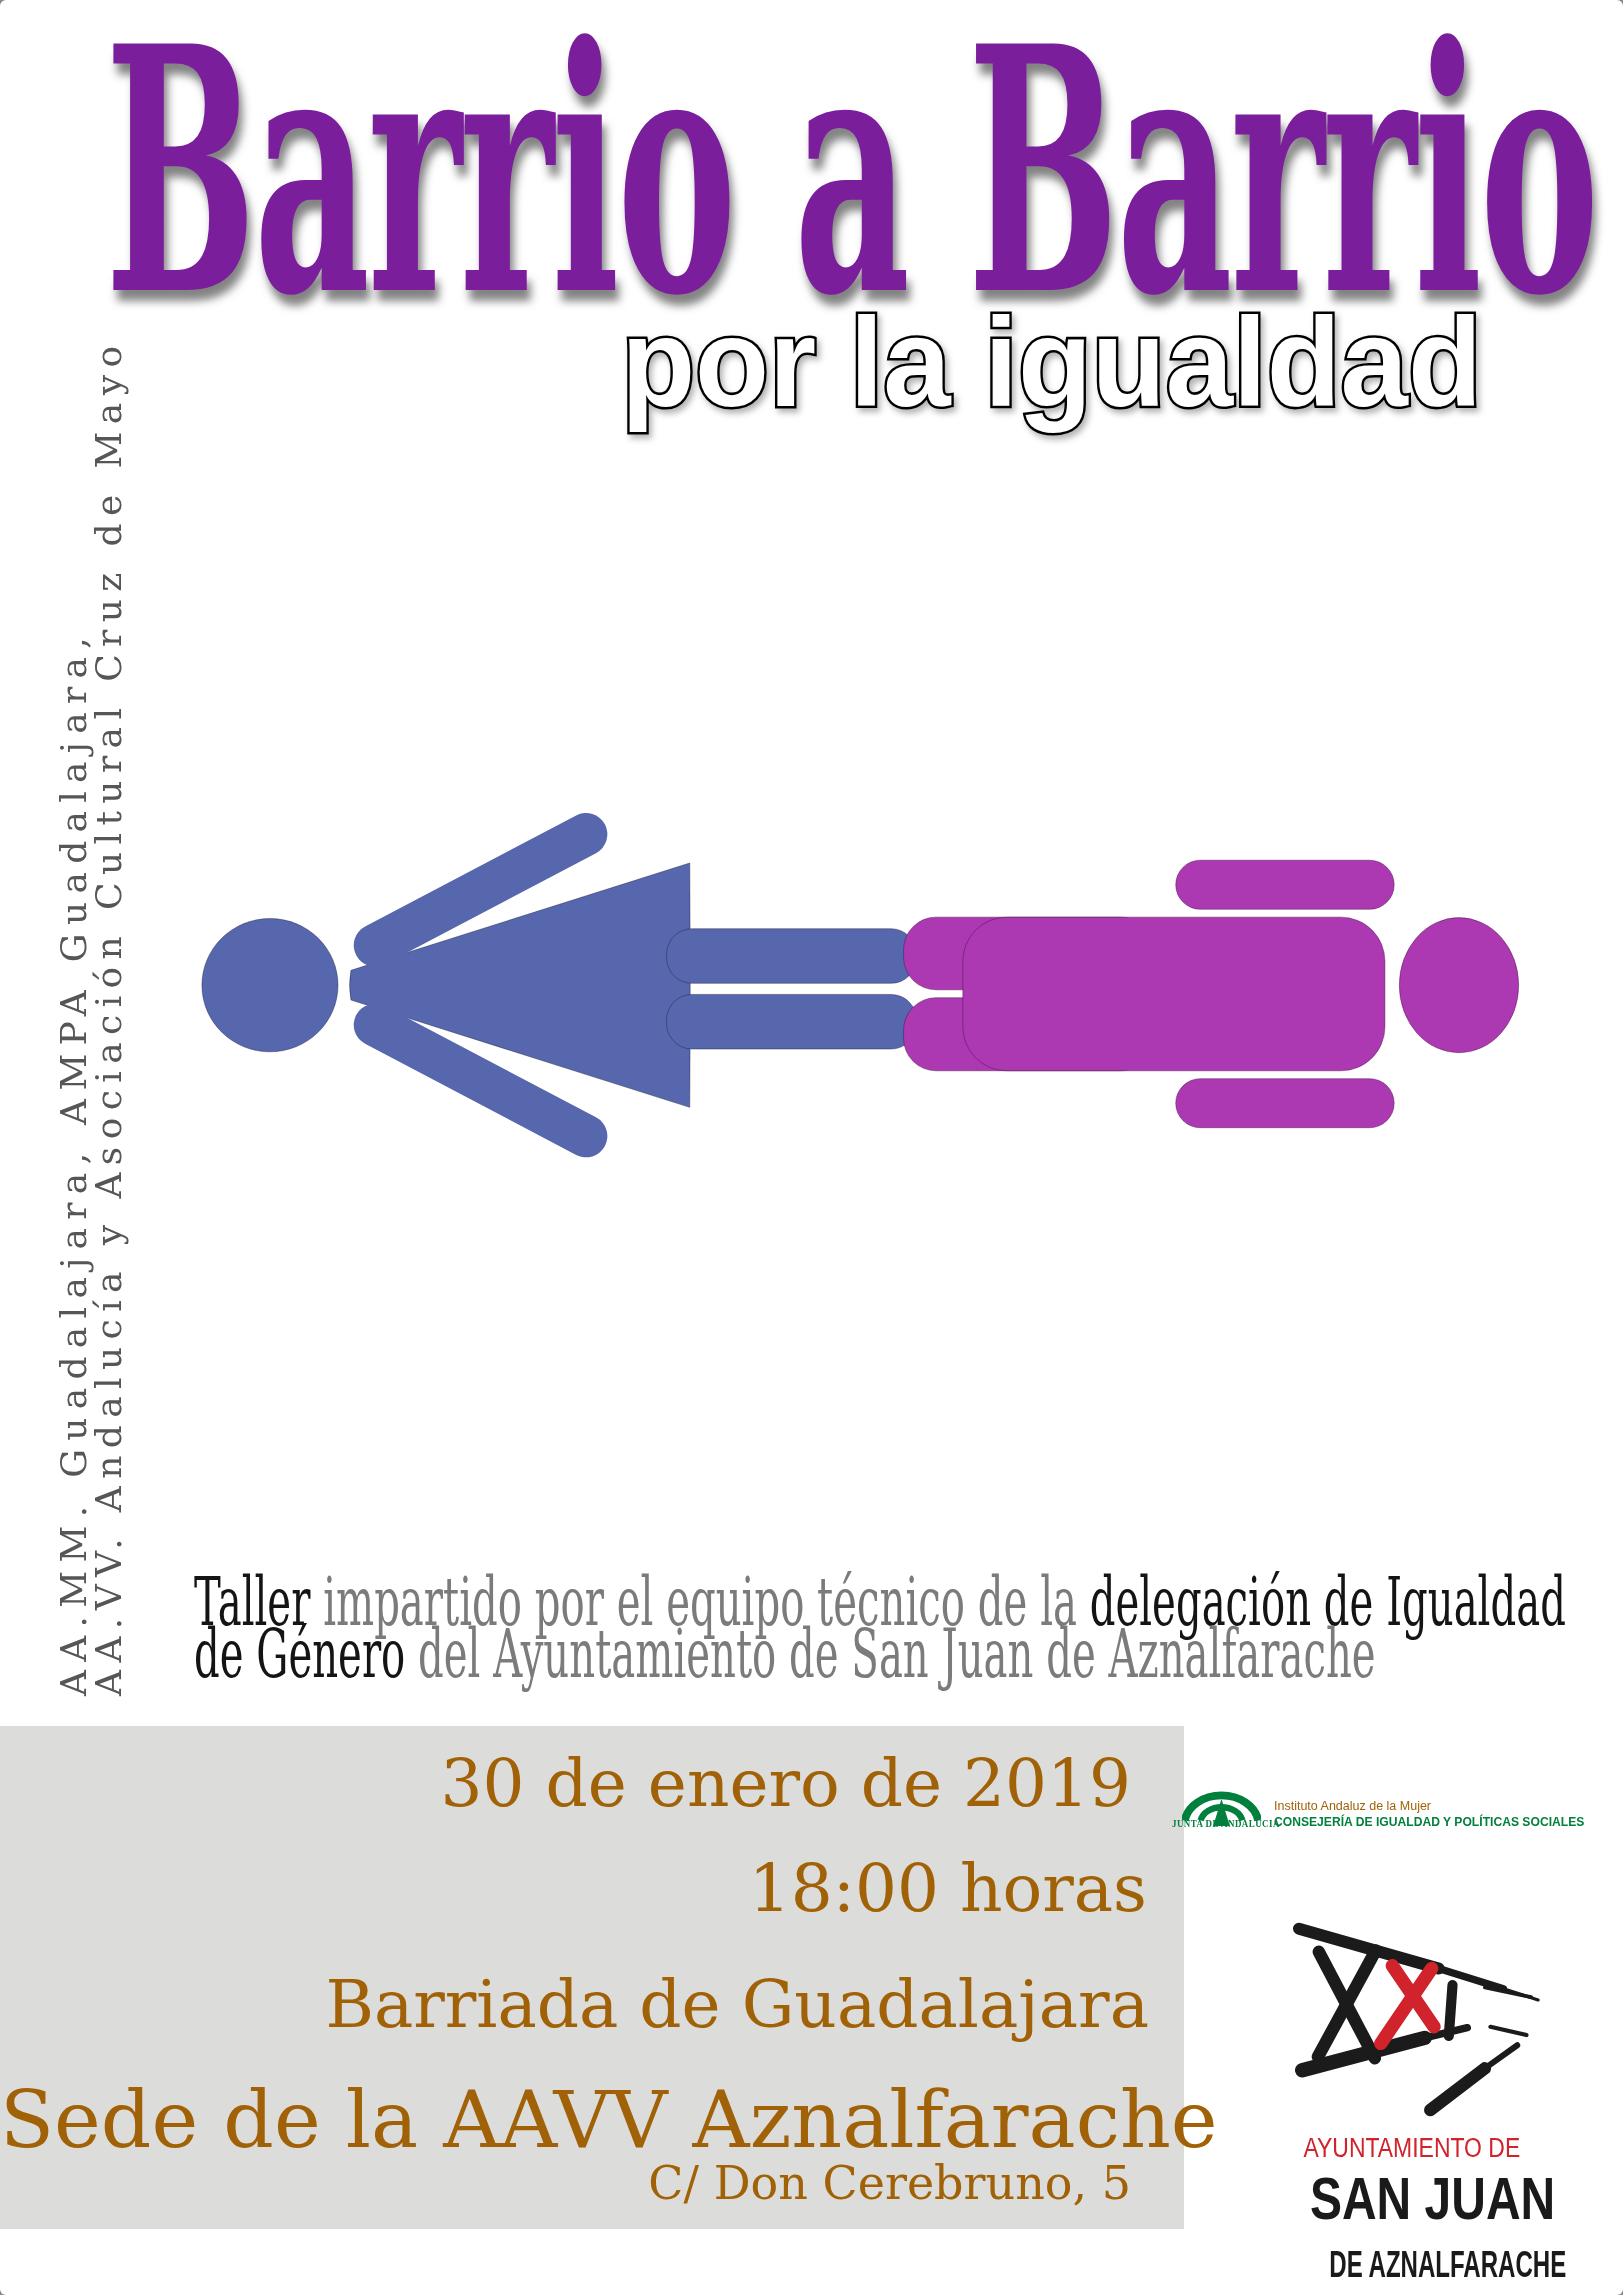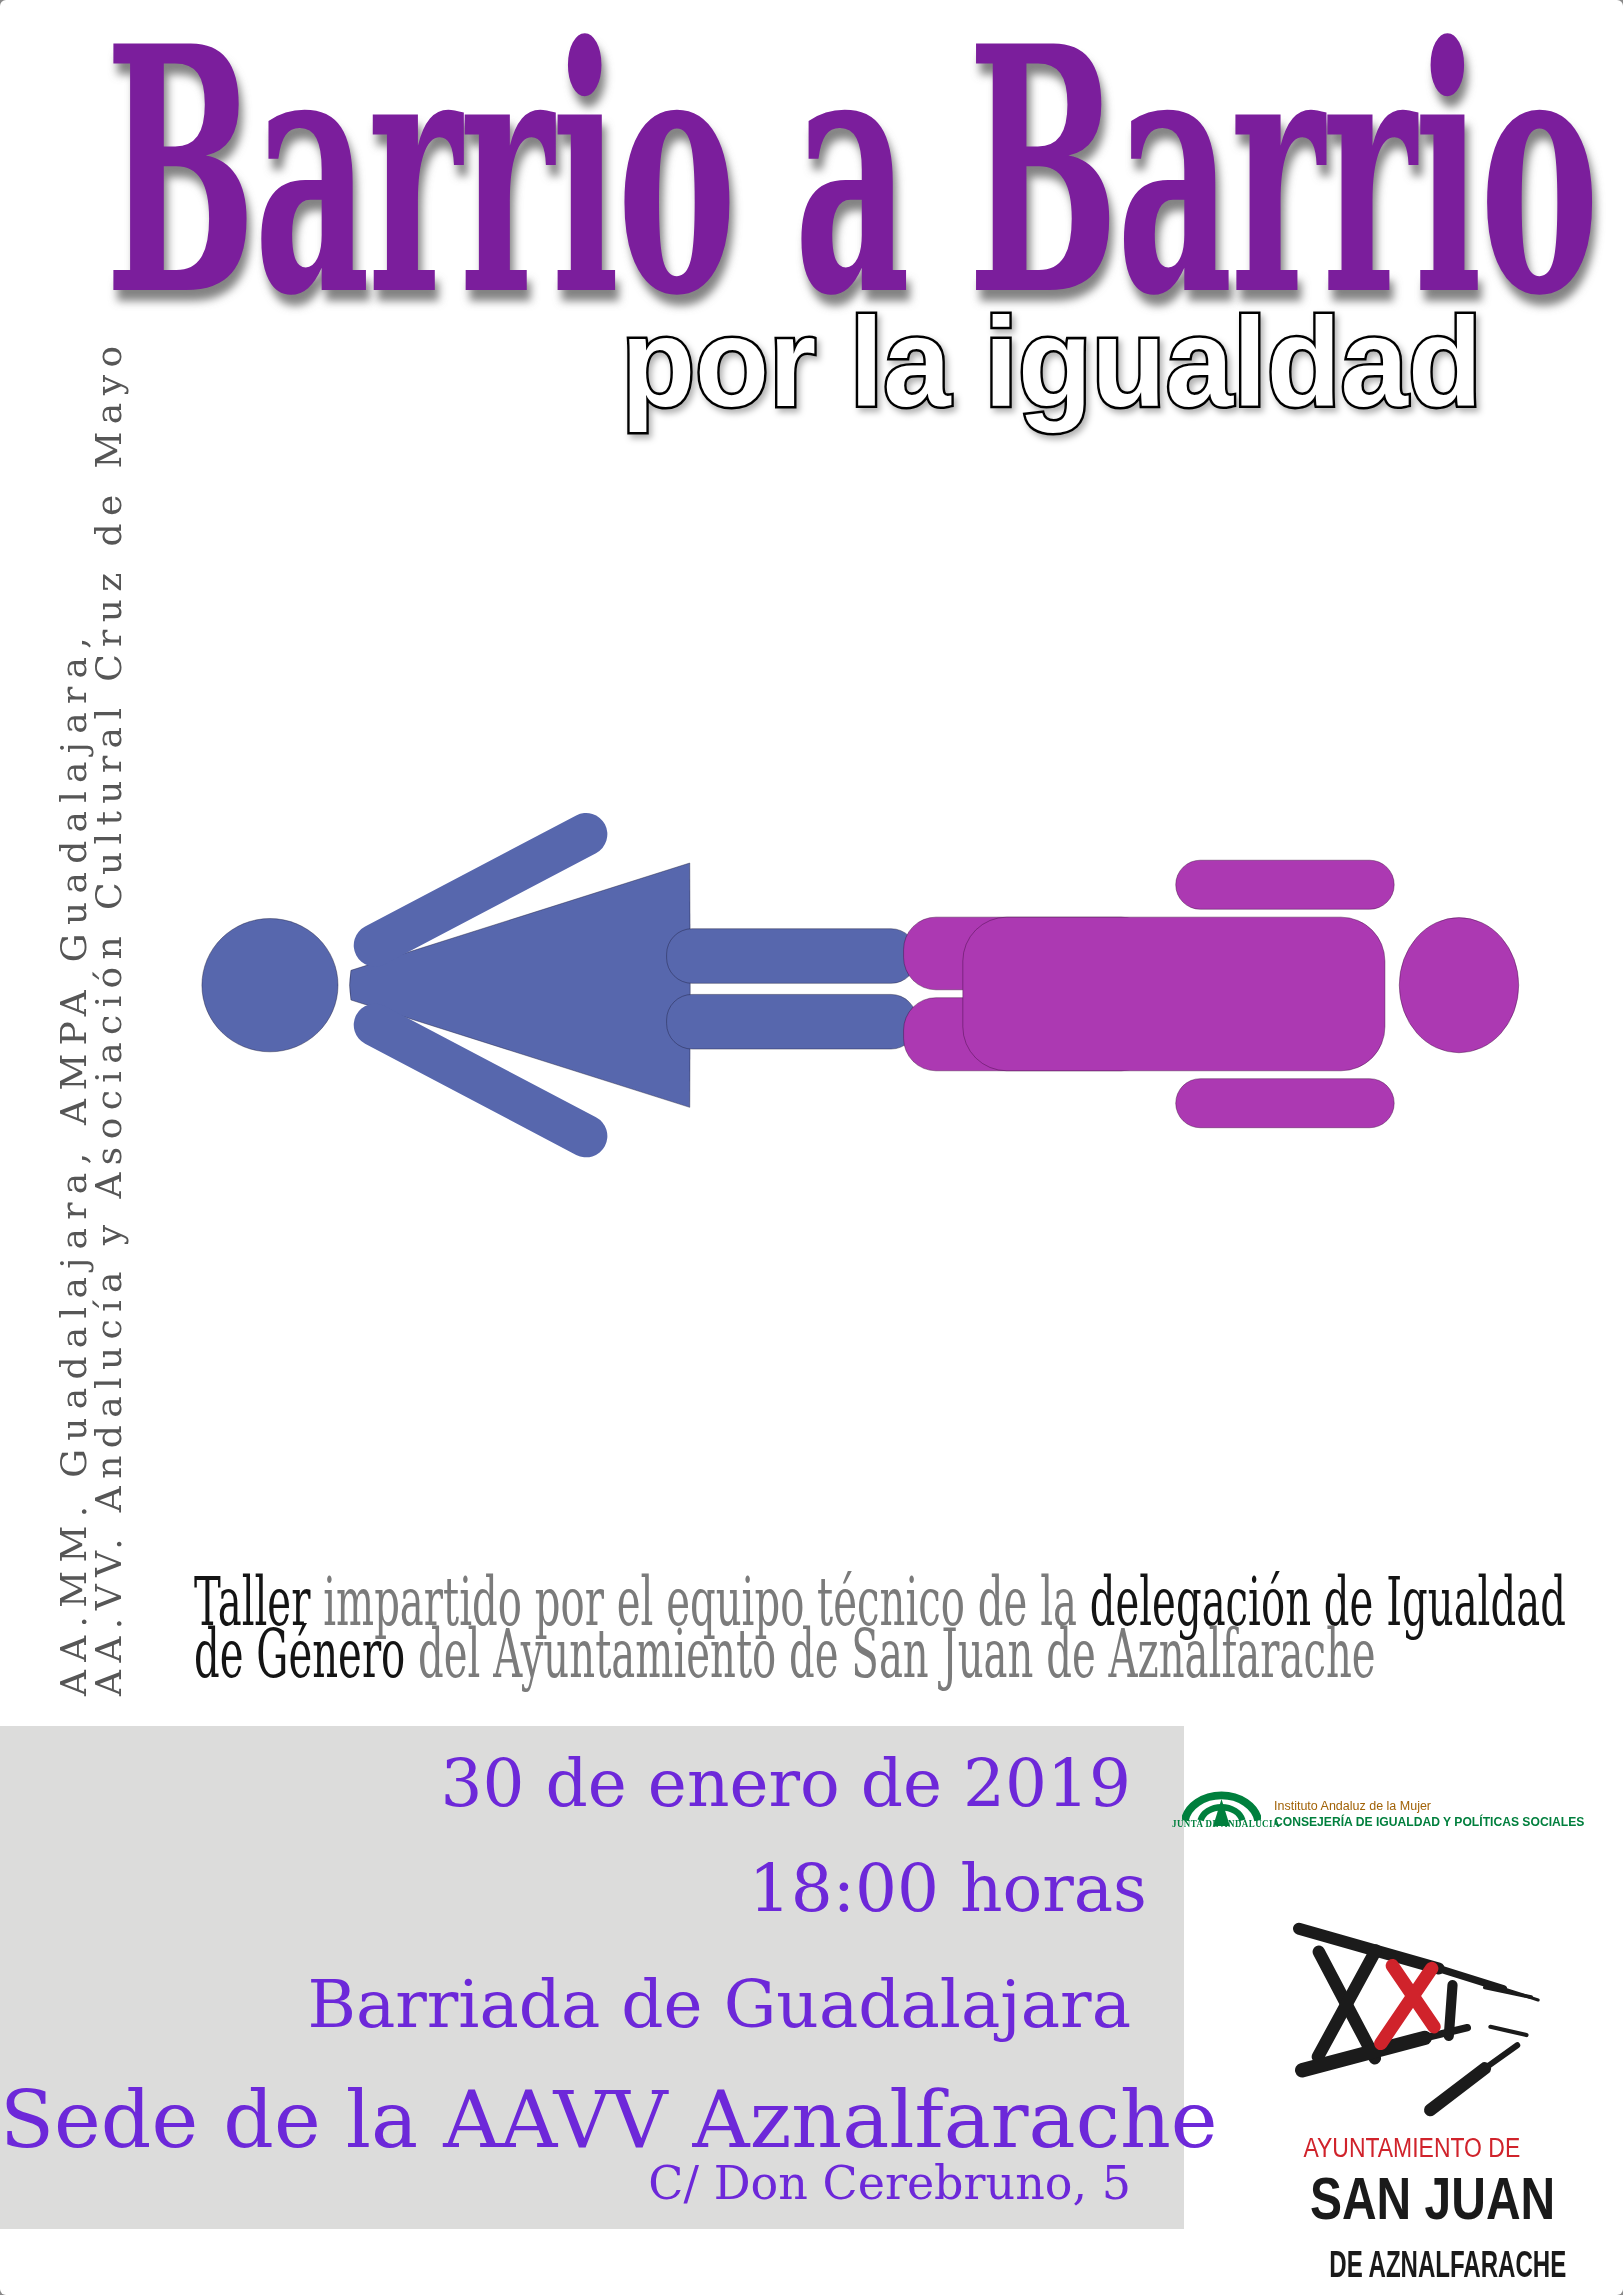--- a/index.html
+++ b/index.html
@@ -30,25 +30,25 @@
   .side-line.l2{left:91px;letter-spacing:7.4px;}
   
   .desc{
     left:194px;top:1576px;font-size:67px;line-height:52px;white-space:nowrap;
     transform:scaleX(0.60);transform-origin:left top;color:#141414;
   }
   .desc .gray{color:#7b7b7b;}
   
   .gray-box{left:0;top:1726px;width:1184px;height:503px;background:#dcdcdb;}
   .event-line{
-    left:0;width:1131px;text-align:right;color:#6d28d9;line-height:1;white-space:nowrap;
+    left:0;width:1131px;text-align:right;color:#a16207;line-height:1;white-space:nowrap;
   }
   .ev-date{top:1751px;font-size:66px;}
   .ev-time{top:1856px;font-size:66px;margin-left:16px;}
-  .ev-place{top:1972px;font-size:66px;}
+  .ev-place{top:1972px;font-size:66px;padding-left:18px;}
   .ev-venue{top:2081px;font-size:79px;}
   .ev-address{top:2160px;font-size:46px;}
   
   .junta-name{
     left:1172px;top:1819px;width:100px;text-align:center;font-size:10.2px;font-weight:bold;
     font-family:"Liberation Serif",serif;color:#007f3d;letter-spacing:0.5px;
     transform:scaleX(0.88);transform-origin:left top;white-space:nowrap;line-height:1;
   }
   .junta-institute{
     left:1274px;top:1800px;font-size:12.5px;color:#a16207;line-height:1;white-space:nowrap;

